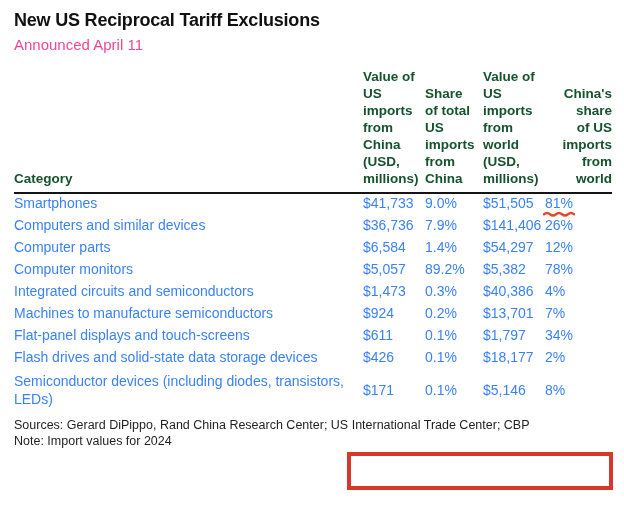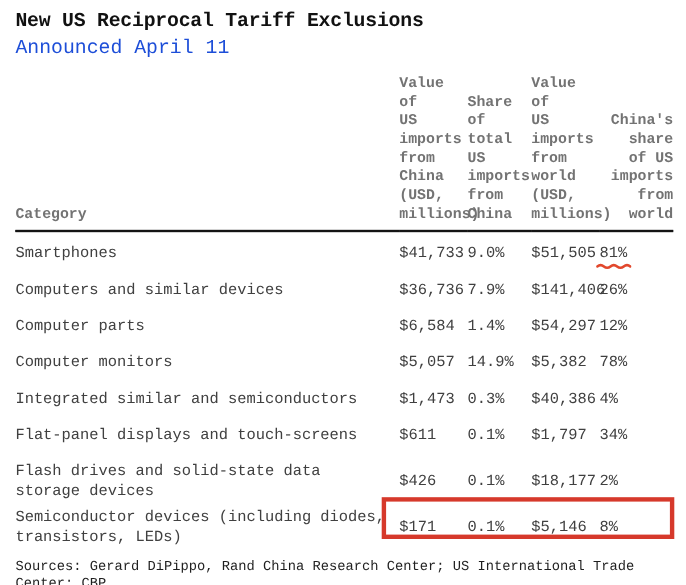--- a/index.html
+++ b/index.html
@@ -4,68 +4,67 @@
 <style>
   * { margin: 0; padding: 0; box-sizing: border-box; }
   html, body { background: #ffffff; }
   body { font-family: "Liberation Sans", sans-serif; }
   .page {
     position: relative;
     width: 624px;
     height: 532px;
     background: #ffffff;
     overflow: hidden;
-    font-family: Liberation Mono, monospace;
   }
   .title {
     margin: 9px 0 0 14px;
     font-size: 18px;
     line-height: 22px;
     font-weight: bold;
     color: #111111;
     letter-spacing: -0.2px;
   }
   .subtitle {
     margin: 4px 0 0 14px;
-    font-size: 18px;
+    font-size: 15px;
     line-height: 19px;
     font-weight: normal;
-    color: #1d4ed8;
+    color: #ec4899;
   }
   table.tariff {
     border-collapse: collapse;
     table-layout: fixed;
     width: 598px;
     margin: 14px 0 0 14px;
   }
   col.c0 { width: 349px; }
   col.c1 { width: 62px; }
   col.c2 { width: 58px; }
   col.c3 { width: 62px; }
   col.c4 { width: 67px; }
   thead th {
     vertical-align: bottom;
     text-align: left;
     font-size: 13.5px;
     line-height: 17px;
     font-weight: bold;
-    color: #737373;
+    color: #14532d;
     white-space: pre-line;
     padding: 0 4px 5px 0;
     border-bottom: 2.5px solid #141414;
     margin-top: 30px;
   }
   thead th.c4h { text-align: right; padding-right: 0; }
   tbody td {
     font-size: 14px;
     line-height: 18px;
-    color: #404040;
+    color: #3b82f6;
     text-align: left;
     vertical-align: middle;
-    padding: 11px 8px 4px 0;
+    padding: 0 8px 4px 0;
   }
   tbody td.num { padding-right: 2px; }
   tbody td.ctr { padding-right: 0; position: relative; }
   tr.two-line td { padding-top: 2px; padding-bottom: 2px; }
   tr.total-row td { padding-top: 9px; padding-bottom: 9px; }
   .underline-wrap { position: relative; display: inline-block; }
   .squiggle {
     position: absolute;
     left: 50%;
     transform: translateX(-50%);
@@ -159,30 +158,37 @@
       <tr>
         <td>Computer parts</td>
         <td class="num">$6,584</td>
         <td class="num">1.4%</td>
         <td class="num">$54,297</td>
         <td class="ctr">12%</td>
       </tr>
       <tr>
         <td>Computer monitors</td>
         <td class="num">$5,057</td>
-        <td class="num">14.9%</td>
+        <td class="num">89.2%</td>
         <td class="num">$5,382</td>
         <td class="ctr">78%</td>
       </tr>
       <tr>
-        <td>Integrated similar and semiconductors</td>
+        <td>Integrated circuits and semiconductors</td>
         <td class="num">$1,473</td>
         <td class="num">0.3%</td>
         <td class="num">$40,386</td>
         <td class="ctr">4%</td>
+      </tr>
+      <tr>
+        <td>Machines to manufacture semiconductors</td>
+        <td class="num">$924</td>
+        <td class="num">0.2%</td>
+        <td class="num">$13,701</td>
+        <td class="ctr">7%</td>
       </tr>
       <tr>
         <td>Flat-panel displays and touch-screens</td>
         <td class="num">$611</td>
         <td class="num">0.1%</td>
         <td class="num">$1,797</td>
         <td class="ctr">34%</td>
       </tr>
       <tr>
         <td>Flash drives and solid-state data storage devices</td>

